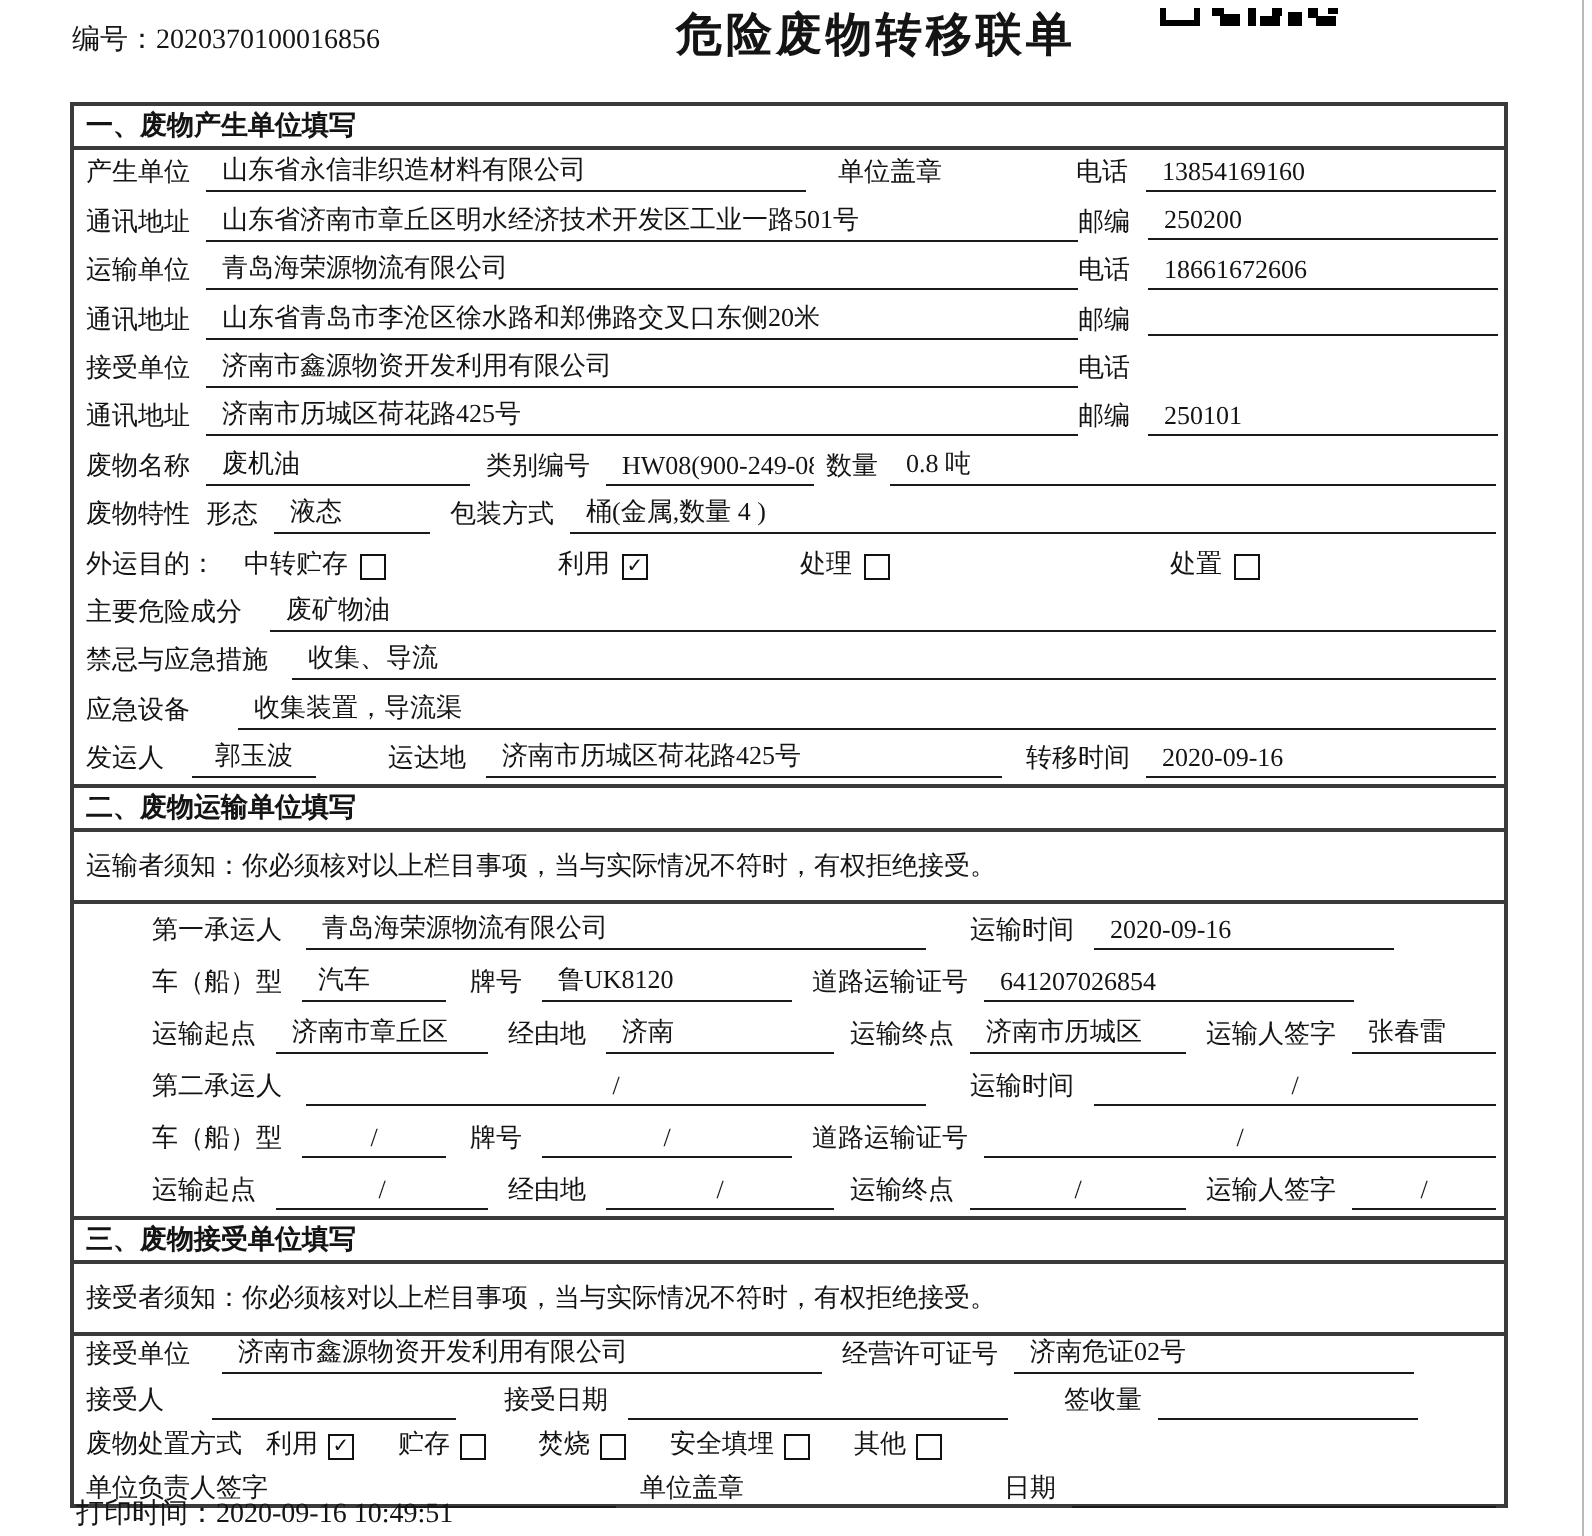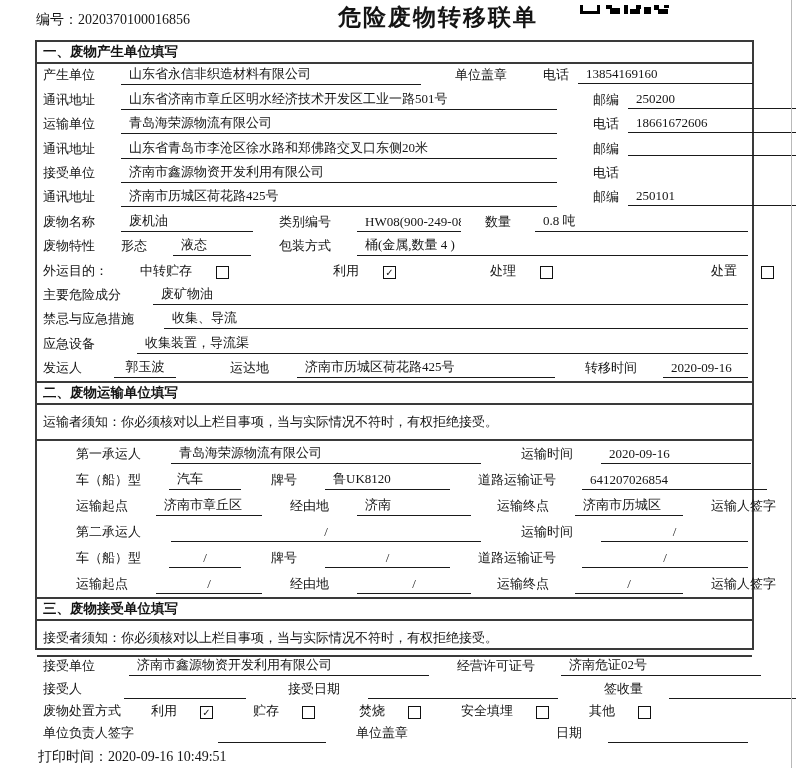--- a/index.html
+++ b/index.html
@@ -6,38 +6,38 @@
   body{
     width:796px;height:768px;position:relative;background:#ffffff;
     font-family:"Liberation Serif","DejaVu Serif",serif;
     color:#141414;overflow:hidden;
   }
   .serial{position:absolute;left:36px;top:11px;font-size:14px;white-space:nowrap;}
   .title{position:absolute;left:40px;top:2px;width:100%;text-align:center;
          font-size:23px;font-weight:bold;letter-spacing:2px;}
   .qr{position:absolute;left:580px;top:0;}
   .edge-line{position:absolute;left:791px;top:0;width:1px;height:768px;background:#b9b9b9;}
-  .form{position:absolute;left:35px;top:40px;width:719px;height:610px;
+  .form{position:absolute;left:35px;top:51px;width:719px;height:703px;
         border:2px solid #3a3a3a;box-sizing:border-box;display:flex;flex-direction:column;}
   .sec-head{height:22px;flex:0 0 22px;display:flex;align-items:center;padding-left:6px;
             font-weight:bold;font-size:13.5px;border-bottom:2px solid #3a3a3a;box-sizing:border-box;}
   .sec-head.mid{border-top:2px solid #3a3a3a;height:24px;flex-basis:24px;}
   .notice{height:36px;flex:0 0 36px;display:flex;align-items:center;padding-left:6px;
           font-size:13px;border-bottom:2px solid #3a3a3a;box-sizing:border-box;text-align:center;}
   .rows1 .row{height:24.4px;}
   .rows2 .row{height:26px;padding-left:39px;}
   .rows3 .row{height:22.3px;}
-  .row{display:flex;align-items:flex-end;padding:0 4px 3px 6px;font-size:13px;box-sizing:border-box;gap:18px;}
+  .row{display:flex;align-items:flex-end;padding:0 4px 3px 6px;font-size:13px;box-sizing:border-box;}
   .lb{white-space:nowrap;padding-bottom:1px;}
   .u{border-bottom:1px solid #1a1a1a;padding:0 2px 1px 8px;box-sizing:border-box;
      white-space:nowrap;overflow:hidden;min-height:16px;}
   .u.fx{flex:1 1 auto;}
   .u.ctr{text-align:center;padding-left:2px;}
   .sp{flex:1 1 auto;}
-  .rcol{width:210px;flex:0 0 210px;display:flex;align-items:flex-start;}
+  .rcol{width:210px;flex:0 0 210px;display:flex;align-items:center;}
   .rcol .lb{margin-right:9px;}
   .cb{width:11px;height:11px;flex:0 0 11px;border:1px solid #111;margin:0 0 2px 6px;
       font-size:10px;line-height:11px;text-align:center;color:#111;
       font-family:"DejaVu Sans",sans-serif;}
   .print-time{position:absolute;left:38px;top:748px;font-size:14px;white-space:nowrap;}
   .ml5{margin-left:5px}.ml6{margin-left:6px}.ml8{margin-left:8px}.ml10{margin-left:10px}
   .ml12{margin-left:12px}.ml14{margin-left:14px}.ml16{margin-left:16px}.ml22{margin-left:22px}
   .ml24{margin-left:24px}.ml26{margin-left:26px}.ml28{margin-left:28px}.ml36{margin-left:36px}
   .ml66{margin-left:66px}.ml76{margin-left:76px}.ml86{margin-left:86px}.ml130{margin-left:130px}
   .ml140{margin-left:140px}

